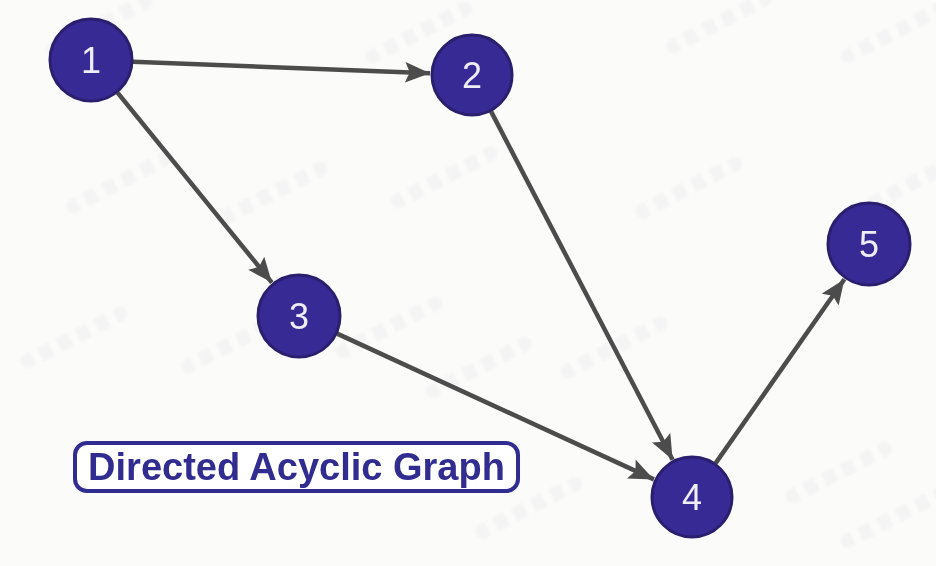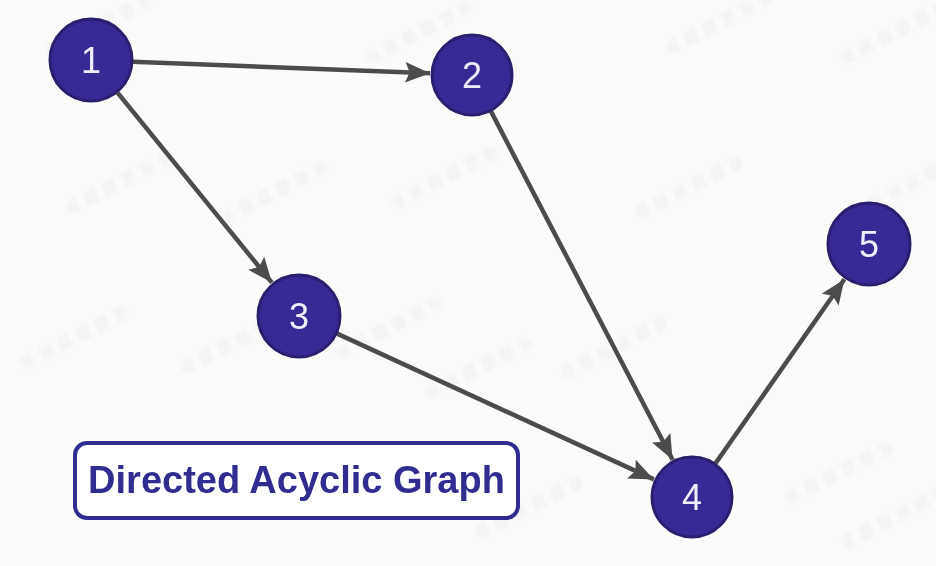--- a/index.html
+++ b/index.html
@@ -16,21 +16,21 @@
     background:repeating-linear-gradient(90deg,#8e93a0 0 13px,transparent 13px 21px);
     opacity:0.055;filter:blur(1.2px);pointer-events:none;
   }
   svg{position:absolute;left:0;top:0;}
   .edge-line{stroke-linecap:butt;}
   .node-label{
     font-family:"Liberation Sans", sans-serif;
     font-size:36px;font-weight:400;
   }
   #caption-box{
-    position:absolute;left:73px;top:441px;width:447px;height:79px;
+    position:absolute;left:73px;top:441px;width:447px;height:52px;
     box-sizing:border-box;border-radius:14px;background:#ffffff;
     display:flex;align-items:center;justify-content:center;
   }
   #caption-text{
     font-weight:700;font-size:38px;letter-spacing:0px;white-space:nowrap;
   }
 </style>
 </head>
 <body style="background: rgb(251, 251, 250);">
 

